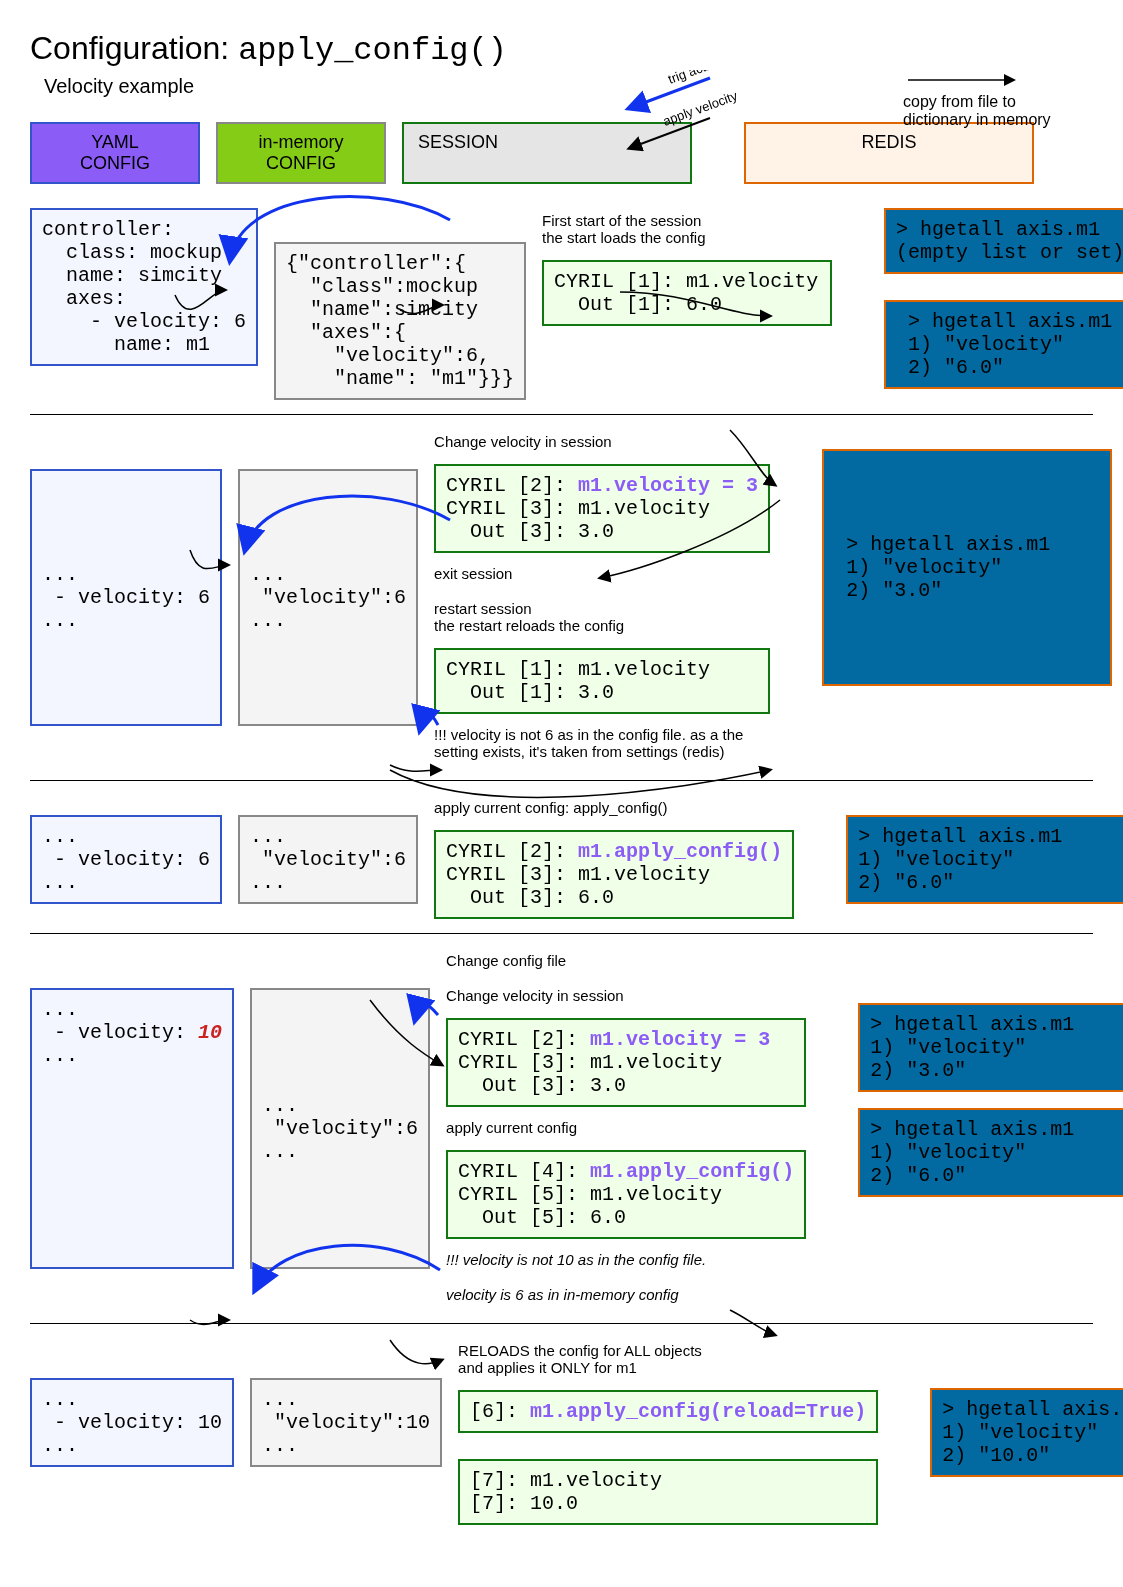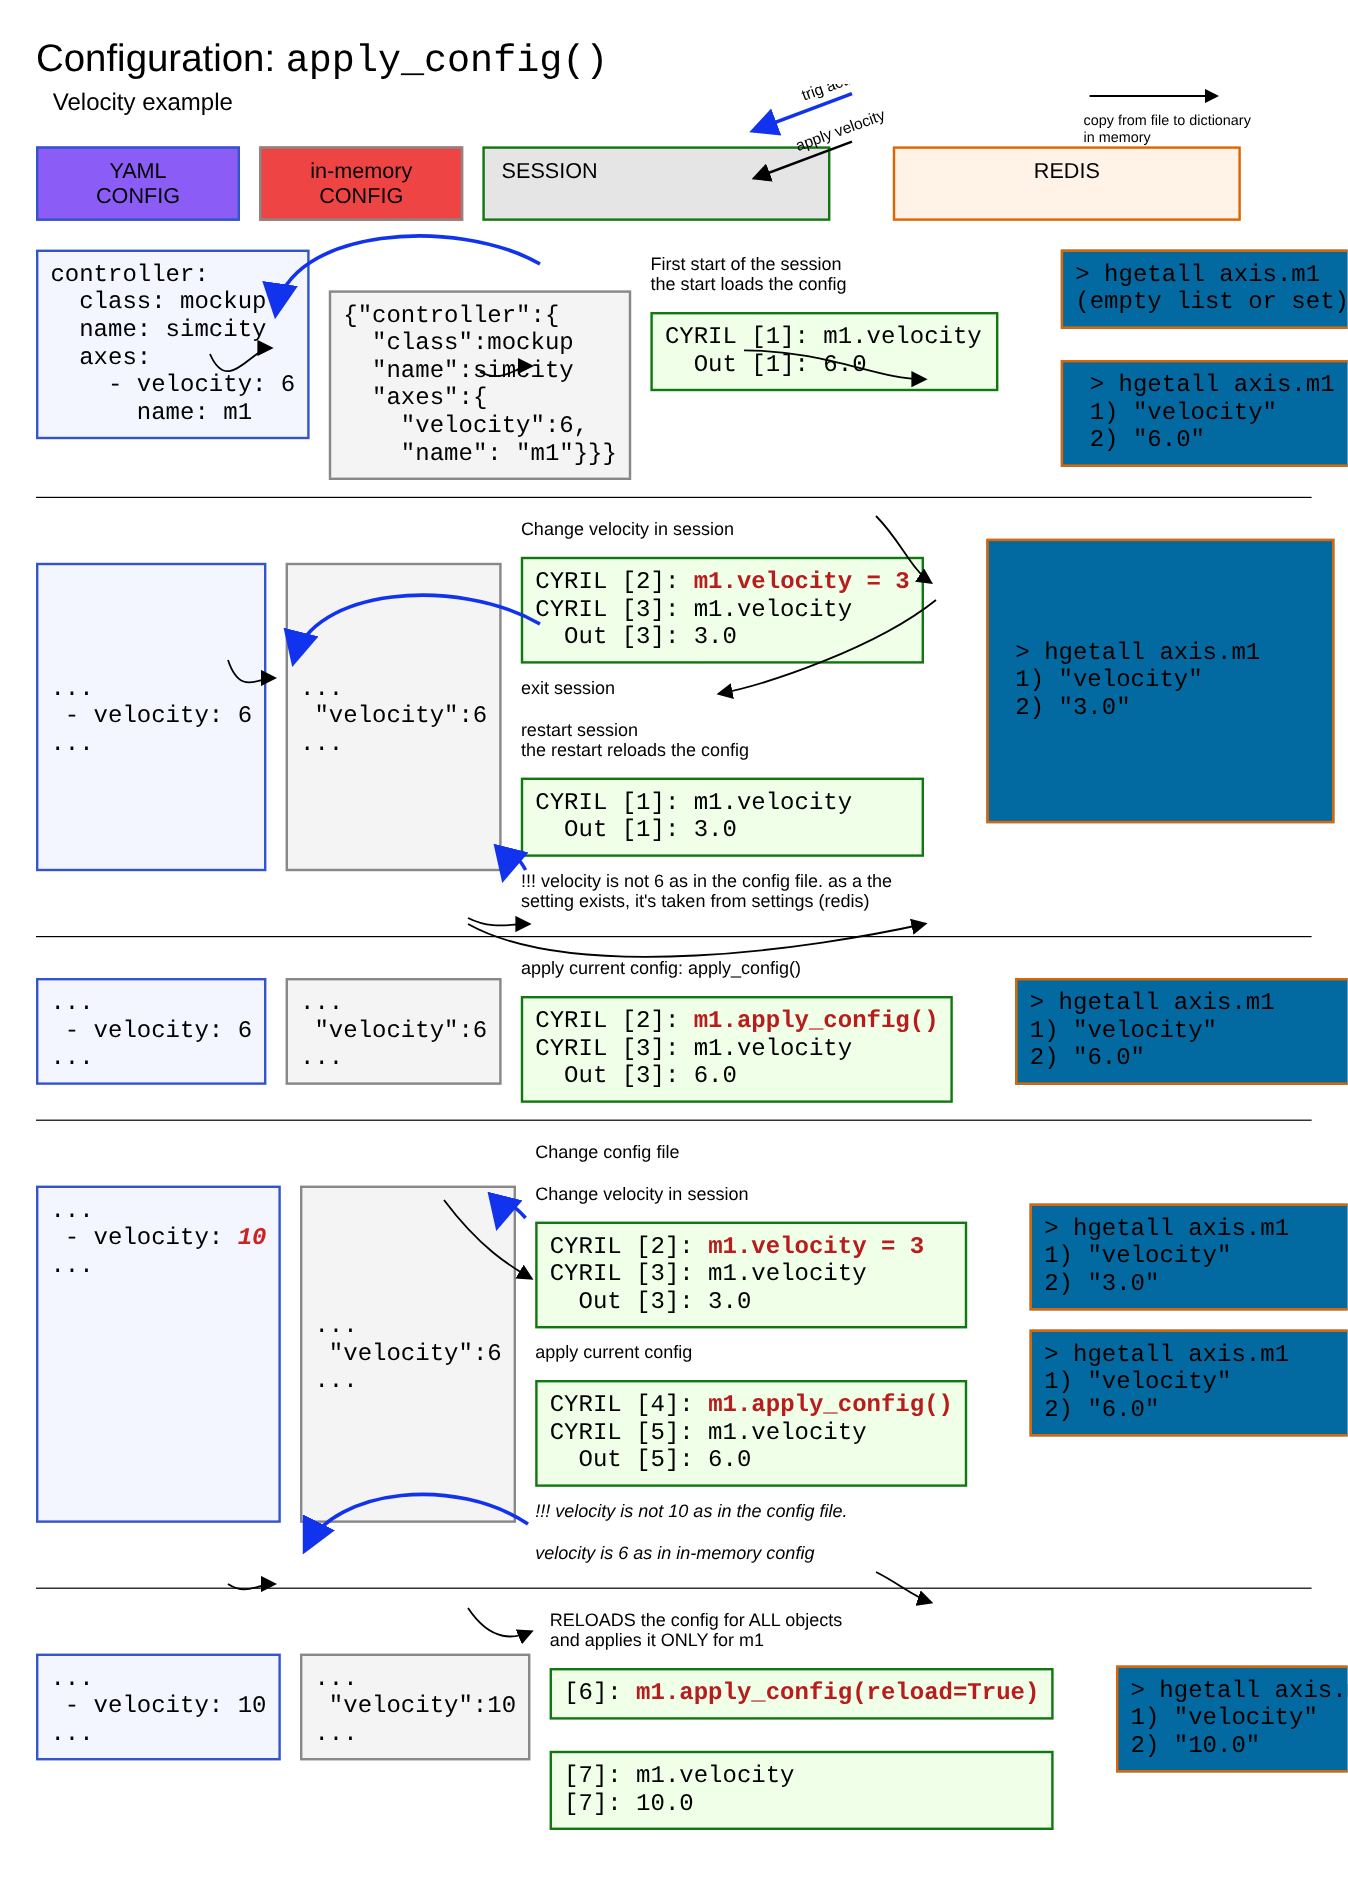--- a/index.html
+++ b/index.html
@@ -26,37 +26,37 @@
     border: 2px solid;
     background: rgba(255,255,255,0.5);
   }
   .yaml-col   { flex: 0 0 170px; }
   .mem-col    { flex: 0 0 170px; }
   .sess-col   { flex: 0 0 290px; }
   .redis-col  { flex: 0 0 290px; }
   .spacer     { flex: 0 0 20px; }
 
   .yaml-head  { border-color:#3355cc; background:#8b5cf6; }
-  .mem-head   { border-color:#888;    background:#ef4444; }
+  .mem-head   { border-color:#888;    background:#84cc16; }
   .sess-head  { border-color:#117711; background:#e5e5e5; text-align:left; padding-left:14px; font-weight:500;}
   .redis-head { border-color:#dd6600; background:#fff3e8; text-align:center; font-weight:500;}
 
   .section { display:flex; gap:16px; padding: 14px 0; }
   .section + .section { border-top: 1px solid #000; }
   .cell { font-family: ui-monospace, "Courier New", monospace; font-size: 20px; white-space: pre; }
   .box { border:2px solid; padding:8px 10px; }
   .yaml-box  { border-color:#3355cc; background:#f4f6ff; }
   .mem-box   { border-color:#888;    background:#f4f4f4; }
   .sess-box  { border-color:#117711; background:#efffe8; }
   .redis-box { border-color:#dd6600; background:#0369a1; }
   .note { font-family: "Segoe UI", Arial, sans-serif; font-size:15px; padding: 4px 0 6px 0; white-space: normal; }
   .note-italic { font-style: italic; }
   .col { display:flex; flex-direction:column; gap:8px; }
   .col.stretch .box { flex:1; }
-  .red { color:#b91c1c; font-weight:600; }
+  .red { color:#8b5cf6; font-weight:600; }
   .red-bold-it { color:#cc2222; font-weight:700; font-style:italic; }
 
   .legend { position:absolute; top:40px; right:40px; font-size:14px; }
 
   svg.overlay { position:absolute; top:0; left:0; pointer-events:none; }
 
   .top-legend {
     position: absolute;
     top: 40px;
     left: 580px;
@@ -92,21 +92,21 @@
 </div>
 <div class="legend">
   <svg width="120" height="20">
         <defs>
           <marker id="ba" markerWidth="8" markerHeight="8" refX="6" refY="4" orient="auto">
             <path d="M0,0 L8,4 L0,8 Z" fill="#000"></path>
           </marker>
         </defs>
   <line x1="5" y1="10" x2="110" y2="10" stroke="#000" stroke-width="1.5" marker-end="url(#ba)"></line>
       </svg>
-  <div style="font-size:12px; max-width:150px;">copy from file to dictionary in memory</div>
+  <div style="font-size:16px; max-width:150px;">copy from file to dictionary in memory</div>
 </div>
 
 <div class="columns-header">
   <div class="colhead yaml-head yaml-col" style="white-space:pre-line">YAML
 CONFIG</div>
   <div class="colhead mem-head mem-col" style="white-space:pre-line">in-memory
 CONFIG</div>
   <div class="colhead sess-head sess-col">SESSION</div>
   <div class="spacer"></div>
   <div class="colhead redis-head redis-col">REDIS</div>

